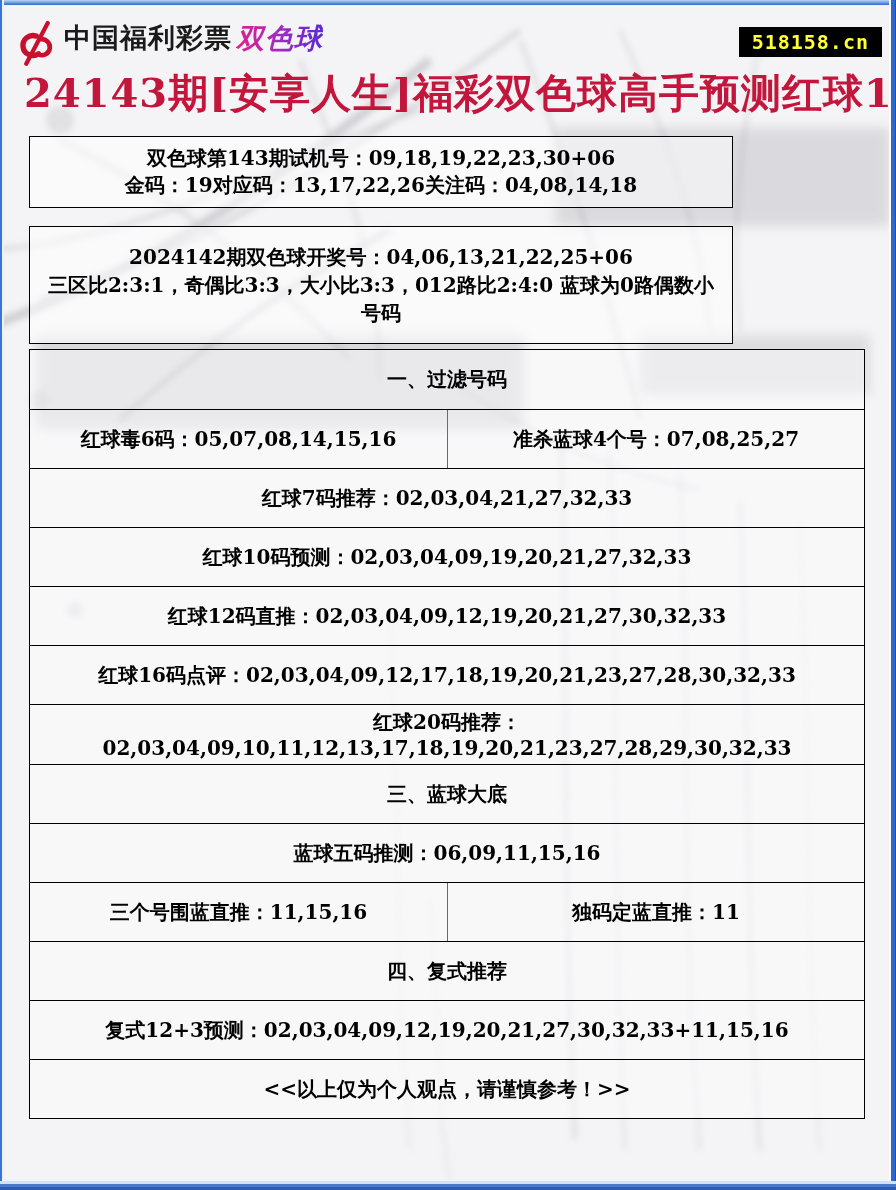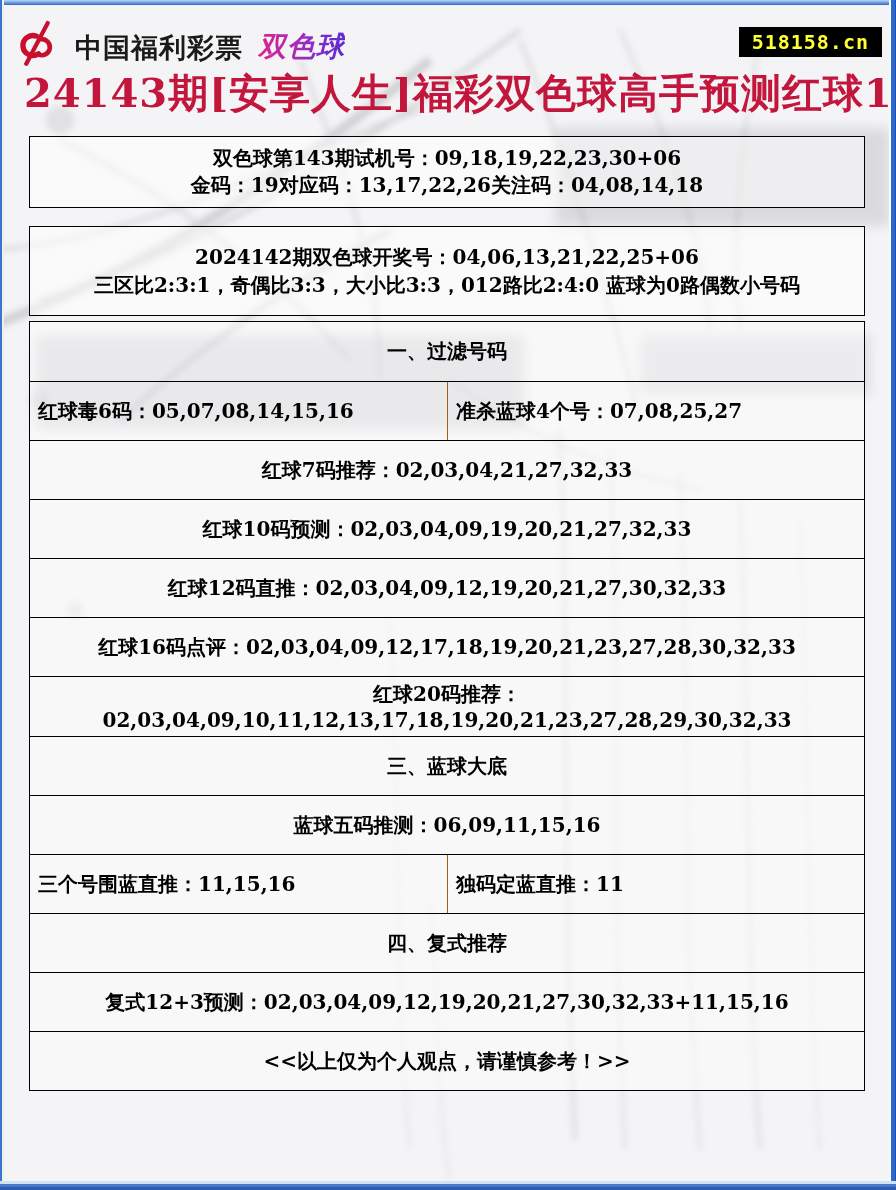--- a/index.html
+++ b/index.html
@@ -31,21 +31,21 @@
     background: linear-gradient(to bottom, #cfe2f6 0 3px, #4a78c6 3px 6px, #2e5cb4 6px 9px);
   }
 
   
   .bg-art { position: absolute; inset: 0; z-index: 0; }
 
   
   .content { position: relative; z-index: 1; }
 
   .brand-row {
-    display: flex; align-items: flex-end; gap: 15px;
+    display: flex; align-items: flex-start; gap: 4px;
     padding: 20px 0 0 14px; height: 66px;
   }
   .logo-mark { width: 46px; height: 46px; flex: 0 0 auto; }
   .brand-name {
     font-family: "Liberation Sans", sans-serif;
     font-size: 27px; font-weight: bold; color: #1a1a1a; letter-spacing: 1px;
   }
   .product-name {
     font-family: "Liberation Sans", sans-serif;
     font-size: 28px; font-weight: bold; font-style: italic; letter-spacing: 1px;
@@ -61,21 +61,21 @@
     padding: 3px 13px; letter-spacing: 1px; margin-top: 7px;
   }
 
   .page-title {
     margin: 4px 0 0 24px;
     font-size: 40px; font-weight: bold; line-height: 46px;
     color: #c3163c; letter-spacing: 1px; white-space: nowrap;
   }
 
   .info-box {
-    width: 836px; margin: 0 0 0 29px;
+    width: 704px; margin: 0 0 0 29px;
     border: 1px solid #000;
     background: rgba(255,255,255,0.55);
     text-align: center; font-weight: bold; font-size: 20px;
   }
   .info-box .line { line-height: 27px; }
   #trial-box { margin-top: 20px; padding: 8px 0; }
   #draw-box  { margin-top: 18px; padding: 16px 12px; }
   #draw-box .line { line-height: 28px; }
 
   .ptable {
@@ -87,21 +87,21 @@
     min-height: 59px;
     border-top: 1px solid #000;
     display: flex; align-items: center; justify-content: center;
     text-align: center; font-weight: bold; font-size: 20px;
     padding: 4px 8px;
   }
   .row:first-child { border-top: none; }
   .row.split { padding: 0; align-items: stretch; }
   .row.split .cell {
     flex: 1 1 50%;
-    display: flex; align-items: center; justify-content: flex-start;
+    display: flex; align-items: center; justify-content: center;
     padding: 4px 8px;
   }
   .row.split .cell + .cell { border-left: 1px solid #a16207; }
 </style>
 </head>
 <body>
 
 <svg class="bg-art" width="896" height="1190" viewBox="0 0 896 1190" xmlns="http://www.w3.org/2000/svg">
   <defs>
     <filter id="soft">

